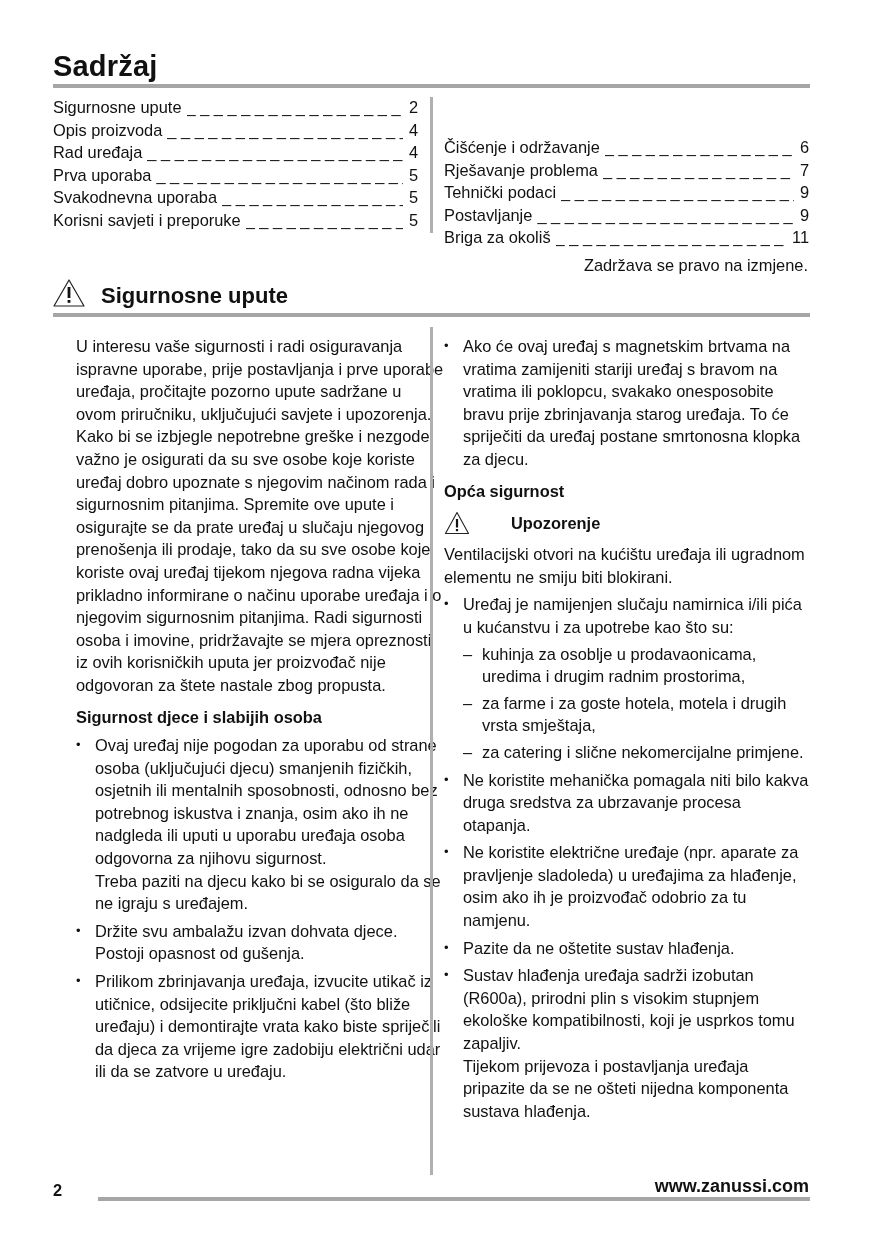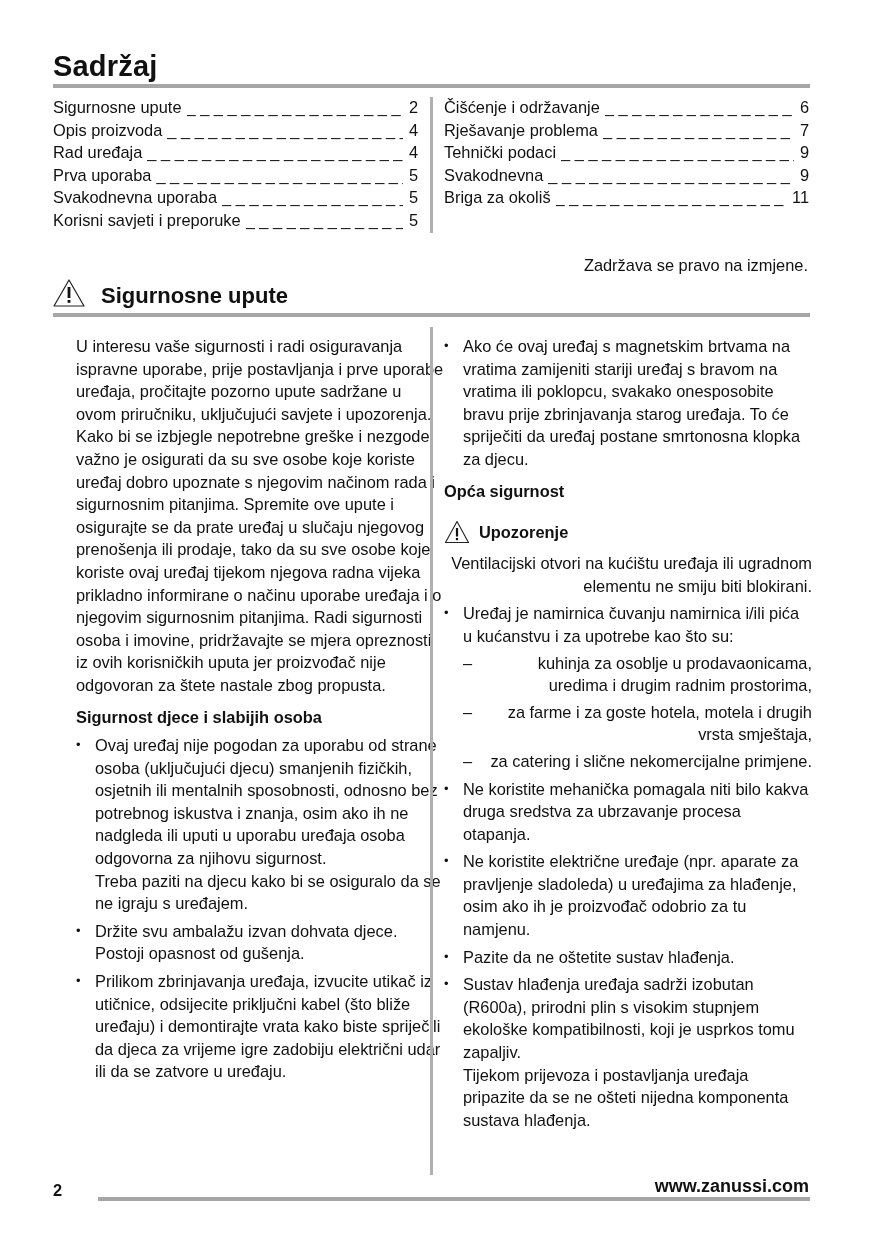--- a/index.html
+++ b/index.html
@@ -24,24 +24,24 @@
 
   .sec-title { left: 101px; top: 283px; font-size: 22px; font-weight: bold; }
   .warn-lg { left: 52px; top: 278px; width: 34px; height: 30px; }
 
   .col { position: absolute; font-size: 16.4px; line-height: 22.6px; }
   .col p { margin: 0; }
   .col .h { font-weight: bold; margin-top: 9px; margin-bottom: 6px; }
   .col ul.b { list-style: none; margin: 0; padding: 0; }
   .col ul.b > li { position: relative; padding-left: 19px; margin-bottom: 5px; }
   .col ul.b > li::before { content: "\2022"; position: absolute; left: 0; top: 0; font-size: 13px; }
-  .col ul.d { list-style: none; margin: 4px 0 0 0; padding: 0; text-align: right; }
+  .col ul.d { list-style: none; margin: 4px 0 0 0; padding: 0; }
   .col ul.d > li { position: relative; padding-left: 19px; margin-bottom: 4px; }
   .col ul.d > li::before { content: "\2013"; position: absolute; left: 0; top: 0; }
-  .warn-row { display: flex; align-items: center; margin: 18px 0 8px 0; }
+  .warn-row { display: flex; align-items: center; margin: 9px 0 8px 0; gap: 32px; }
   .warn-row svg { width: 26px; height: 24px; margin-right: 9px; }
   .warn-row span { font-weight: bold; }
 
   .pg-num { left: 53px; top: 1181px; font-size: 16.4px; font-weight: bold; }
   .site { right: 66px; top: 1176px; font-size: 18px; font-weight: bold; }
 </style>
 </head>
 <body>
 
 <div class="abs toc-title">Sadržaj</div>
@@ -75,38 +75,38 @@
     </div>
   <div class="toc-row">
       <span class="lbl">Korisni savjeti i preporuke</span>
       <span class="dash">_ _ _ _ _ _ _ _ _ _ _ _ _ _ _ _ _ _ _ _ _ _ _ _ _ _ _ _ _ _</span>
       <span class="pg">5</span>
     </div>
 </div>
 
 <div class="vrule" style="left:430px; top:97px; height:136px;"></div>
 
-<div class="toc-col" style="left:444px; width:365px;">
+<div class="toc-col" style="left:444px; width:365px;margin-top:40px;">
   <div class="toc-row">
       <span class="lbl">Čišćenje i održavanje</span>
       <span class="dash">_ _ _ _ _ _ _ _ _ _ _ _ _ _ _ _ _ _ _ _ _ _ _ _ _ _ _ _ _ _</span>
       <span class="pg">6</span>
     </div>
   <div class="toc-row">
       <span class="lbl">Rješavanje problema</span>
       <span class="dash">_ _ _ _ _ _ _ _ _ _ _ _ _ _ _ _ _ _ _ _ _ _ _ _ _ _ _ _ _ _</span>
       <span class="pg">7</span>
     </div>
   <div class="toc-row">
       <span class="lbl">Tehnički podaci</span>
       <span class="dash">_ _ _ _ _ _ _ _ _ _ _ _ _ _ _ _ _ _ _ _ _ _ _ _ _ _ _ _ _ _</span>
       <span class="pg">9</span>
     </div>
   <div class="toc-row">
-      <span class="lbl">Svakodnevna</span>
+      <span class="lbl">Postavljanje</span>
       <span class="dash">_ _ _ _ _ _ _ _ _ _ _ _ _ _ _ _ _ _ _ _ _ _ _ _ _ _ _ _ _ _</span>
       <span class="pg">9</span>
     </div>
   <div class="toc-row">
       <span class="lbl">Briga za okoliš</span>
       <span class="dash">_ _ _ _ _ _ _ _ _ _ _ _ _ _ _ _ _ _ _ _ _ _ _ _ _ _ _ _ _ _</span>
       <span class="pg">11</span>
     </div>
 </div>
 
@@ -147,24 +147,24 @@
   </ul>
   <p class="h">Opća sigurnost</p>
   <div class="warn-row">
     <svg viewBox="0 0 26 24">
       <path d="M13 1.5 L24.5 22.5 L1.5 22.5 Z" fill="none" stroke="#222" stroke-width="1.1" stroke-linejoin="round"></path>
       <rect x="11.9" y="8" width="2.2" height="8.5" fill="#111"></rect>
       <rect x="11.9" y="18" width="2.2" height="2.2" fill="#111"></rect>
     </svg>
     <span>Upozorenje</span>
   </div>
-  <p style="margin-bottom:5px;text-align:right;">Ventilacijski otvori na kućištu uređaja ili ugradnom elementu ne smiju biti blokirani.</p>
+  <p style="margin-bottom:5px;">Ventilacijski otvori na kućištu uređaja ili ugradnom elementu ne smiju biti blokirani.</p>
   <ul class="b">
     <li>
-      <span>Uređaj je namirnica čuvanju namirnica i/ili pića u kućanstvu i za upotrebe kao što su:</span>
+      <span>Uređaj je namijenjen slučaju namirnica i/ili pića u kućanstvu i za upotrebe kao što su:</span>
       <ul class="d">
         <li>kuhinja za osoblje u prodavaonicama, uredima i drugim radnim prostorima,</li>
         <li>za farme i za goste hotela, motela i drugih vrsta smještaja,</li>
         <li>za catering i slične nekomercijalne primjene.</li>
       </ul>
     </li>
     <li>
       <span>Ne koristite mehanička pomagala niti bilo kakva druga sredstva za ubrzavanje procesa otapanja.</span>
     </li>
     <li>

